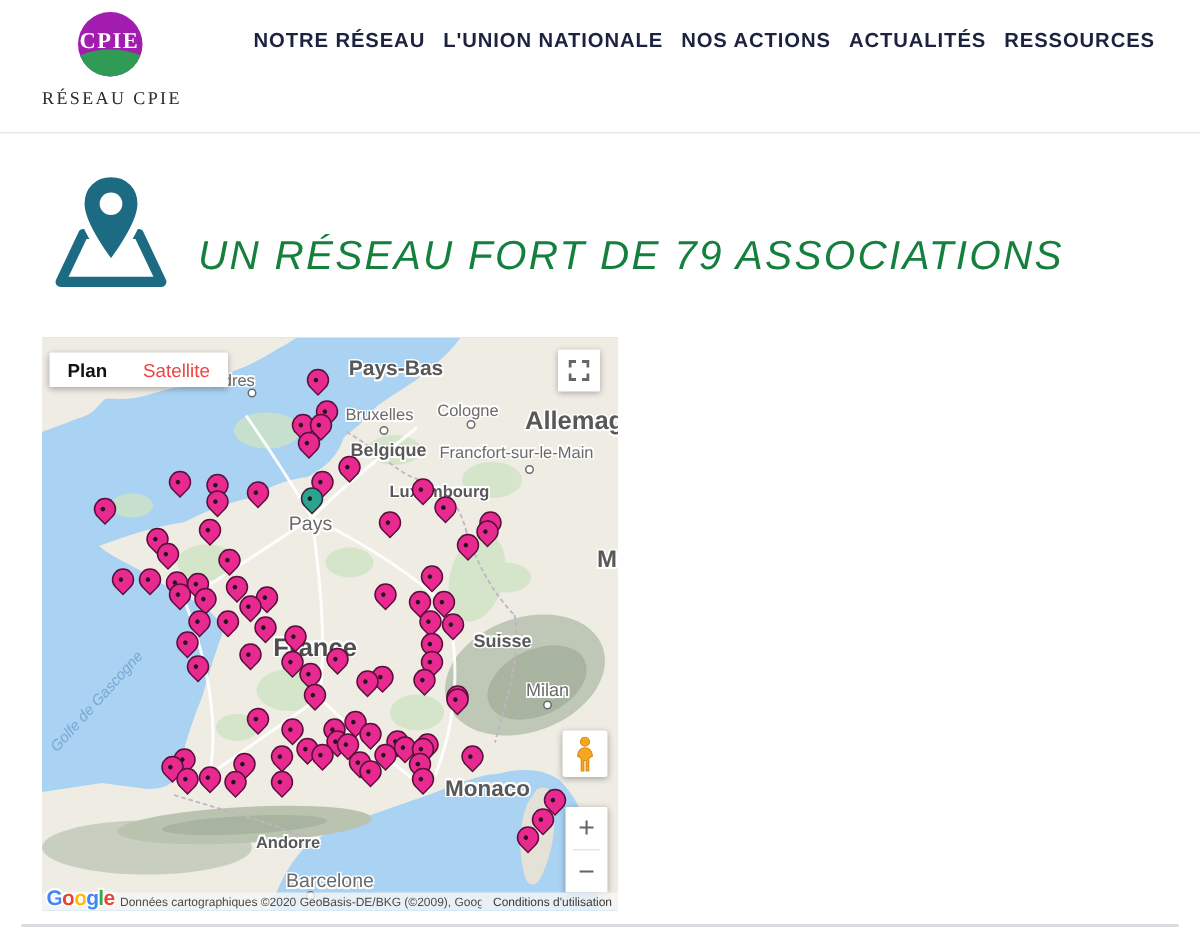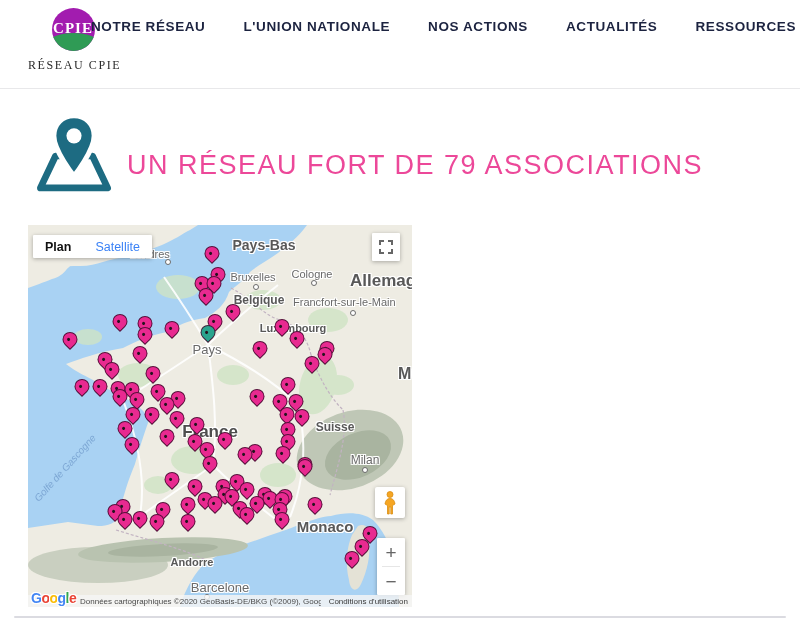--- a/index.html
+++ b/index.html
@@ -9,27 +9,27 @@
     border-bottom:1px solid #e8e8ea;}
   .logo{position:absolute;left:28px;top:6px;width:90px;text-align:center;cursor:pointer;}
   .logo-circle{position:relative;width:43px;height:43px;margin:2px auto 0;border-radius:50%;
     background:#a21caf;overflow:hidden;}
   .logo-circle::after{content:"";position:absolute;left:-4px;right:-4px;bottom:-2px;height:47%;
     background:#2f9b55;border-radius:50% 50% 0 0;}
   .logo-mono{position:absolute;left:0;right:0;top:12px;z-index:2;color:#fff;
     font-family:"Liberation Serif",serif;font-weight:700;font-size:15px;letter-spacing:1px;}
   .logo-label{margin-top:7px;font-family:"Liberation Serif",serif;font-size:12px;
     letter-spacing:1.6px;color:#2b2b2b;white-space:nowrap;}
-  .main-nav{position:absolute;right:4px;top:19px;display:flex;gap:38px;}
+  .main-nav{position:absolute;right:30px;top:19px;display:flex;gap:12px;}
   .main-nav a{font-size:13.5px;font-weight:700;letter-spacing:.6px;color:#1c2340;
     text-decoration:none;white-space:nowrap;cursor:pointer;}
   
   .hero-icon{position:absolute;left:30px;top:114px;width:88px;height:84px;}
-  .page-title{position:absolute;left:127px;top:150px;width:660px;margin:0;
-    font-size:27px;font-weight:400;letter-spacing:1.5px;color:#ec4899;white-space:nowrap;}
+  .page-title{position:absolute;left:127px;top:150px;width:660px;margin:5px;
+    font-size:27px;font-weight:400;letter-spacing:1.5px;color:#15803d;white-space:nowrap;font-style:italic;}
   
   .map{position:absolute;left:28px;top:225px;width:384px;height:382px;background:#a9d2f3;
     overflow:hidden;cursor:grab;}
   .map svg.terrain{position:absolute;left:0;top:0;z-index:0;}
   .map-label{position:absolute;z-index:2;white-space:nowrap;color:#6a6a6a;
     text-shadow:1px 1px 0 #fff,-1px -1px 0 #fff,1px -1px 0 #fff,-1px 1px 0 #fff,0 1px 0 #fff,0 -1px 0 #fff;}
   .map-label.bold{font-weight:700;color:#585858;}
   .map-label.water{color:#7da7d4;font-style:italic;text-shadow:none;}
   .map-dot{position:absolute;z-index:2;width:4px;height:4px;border-radius:50%;background:#fff;
     border:1.5px solid #6b6b6b;transform:translate(-50%,-50%);}
@@ -38,21 +38,21 @@
     transform:rotate(-45deg);transform-origin:0 100%;cursor:pointer;}
   .pin::after{content:"";position:absolute;left:4.2px;top:4.2px;width:3.2px;height:3.2px;
     border-radius:50%;background:#23131d;}
   .pin.special{background:var(--pin-special,#2aa48e);}
   
   .ctl{position:absolute;background:#fff;box-shadow:0 1px 4px rgba(0,0,0,.3);z-index:5;}
   .maptype{left:5px;top:10px;height:23px;display:flex;align-items:center;border-radius:1px;}
   .maptype button{border:none;background:none;height:34px;padding:0 12px;font-size:12.5px;
     font-family:"Liberation Sans",sans-serif;cursor:pointer;}
   .maptype .active{font-weight:700;color:#111;}
-  .maptype .idle{color:#3b82f6;}
+  .maptype .idle{color:#ef4444;}
   .fullscreen-btn{left:344px;top:8px;width:28px;height:28px;border:none;border-radius:1px;
     display:flex;align-items:center;justify-content:center;cursor:pointer;background:#fff;}
   .pegman-btn{left:347px;top:262px;width:30px;height:31px;border:none;border-radius:2px;
     display:flex;align-items:center;justify-content:center;cursor:pointer;background:#fff;}
   .zoomctl{left:349px;top:313px;width:28px;height:57px;border-radius:1px;display:flex;
     flex-direction:column;}
   .zoomctl button{flex:1;border:none;background:none;color:#666;font-size:19px;line-height:1;
     cursor:pointer;padding:0;font-family:"Liberation Sans",sans-serif;}
   .zoomctl .divider{height:1px;margin:0 5px;background:#e6e6e6;}
   

